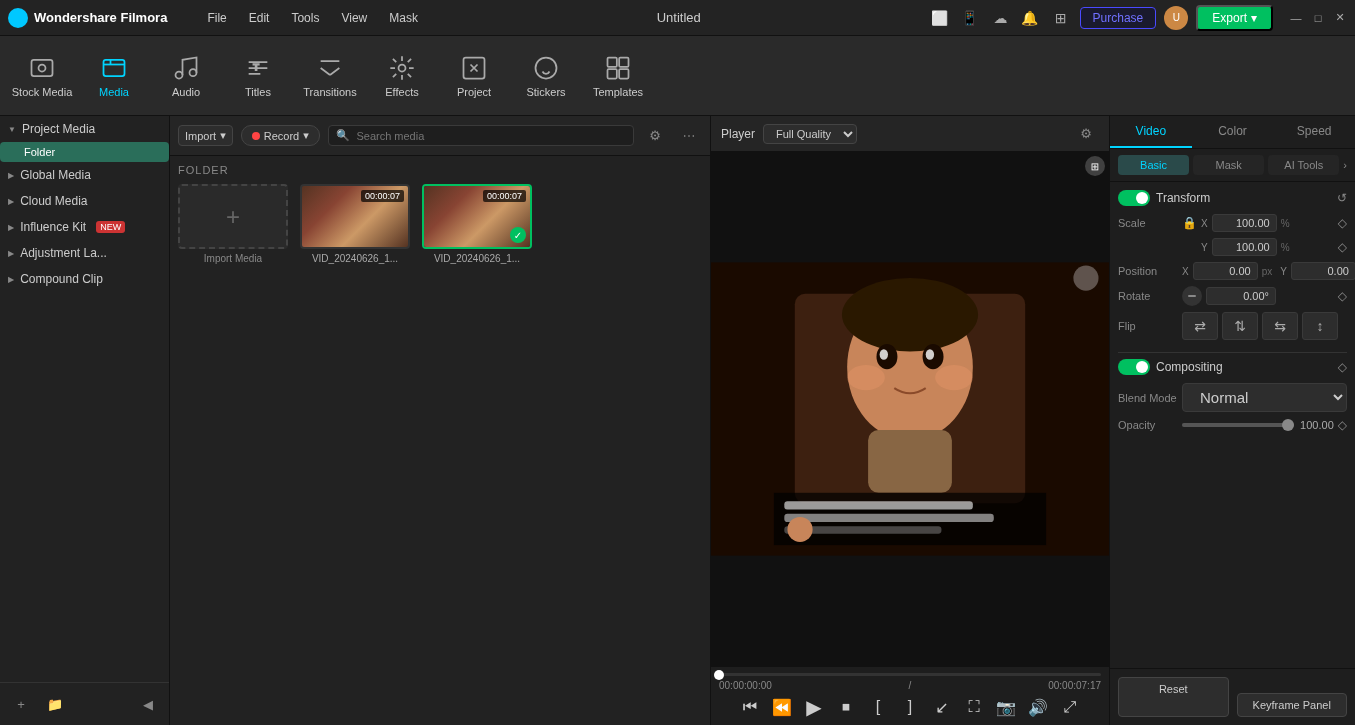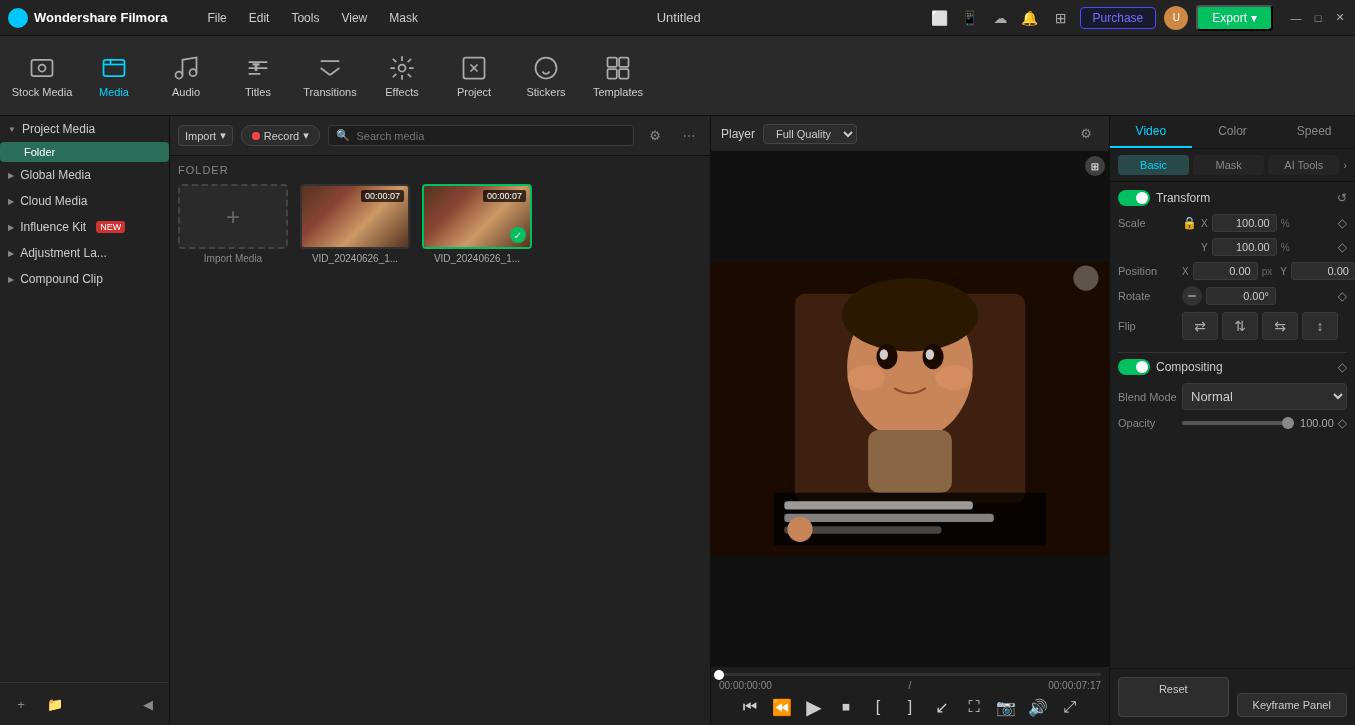--- a/index.html
+++ b/index.html
@@ -95,21 +95,21 @@
     .toggle-switch .knob { width: 12px; height: 12px; background: #fff; border-radius: 50%; position: absolute; top: 2px; right: 2px; }
     .reset-icon { color: #888; cursor: pointer; font-size: 12px; }
     .prop-row { display: flex; align-items: center; margin-bottom: 6px; gap: 4px; }
     .prop-label { color: #888; font-size: 11px; width: 60px; flex-shrink: 0; }
     .prop-input { background: #2d2d2d; border: 1px solid #3a3a3a; color: #ccc; padding: 2px 6px; border-radius: 3px; font-size: 11px; width: 65px; text-align: right; }
     .prop-unit { color: #666; font-size: 10px; width: 16px; }
     .prop-keyframe { color: #888; font-size: 12px; cursor: pointer; margin-left: auto; }
     .link-icon { color: #888; font-size: 12px; cursor: pointer; }
     .flip-btns { display: flex; gap: 4px; }
     .flip-btn { width: 36px; height: 28px; background: #2d2d2d; border: 1px solid #3a3a3a; border-radius: 3px; display: flex; align-items: center; justify-content: center; cursor: pointer; color: #aaa; font-size: 14px; }
-    .blend-mode-select { width: 100%; background: #2d2d2d; border: 1px solid #3a3a3a; color: #ccc; padding: 4px 4px; border-radius: 4px; font-size: 13px; }
+    .blend-mode-select { width: 100%; background: #2d2d2d; border: 1px solid #3a3a3a; color: #ccc; padding: 4px 13px; border-radius: 4px; font-size: 15px; }
     .opacity-slider { flex: 1; height: 4px; background: #333; border-radius: 2px; position: relative; }
     .opacity-fill { height: 100%; background: #555; border-radius: 2px; width: 100%; }
     .opacity-handle { width: 12px; height: 12px; background: #888; border-radius: 50%; position: absolute; top: -4px; right: 0; }
     .opacity-val { color: #aaa; font-size: 11px; width: 36px; text-align: right; }
     .bottom-btns { display: flex; gap: 8px; padding: 8px; border-top: 1px solid #111; }
     .reset-btn { flex: 1; background: #2d2d2d; border: 1px solid #444; color: #ccc; padding: 5px; border-radius: 4px; cursor: pointer; font-size: 11px; text-align: center; }
     .keyframe-btn { flex: 1; background: #2d2d2d; border: 1px solid #444; color: #ccc; padding: 5px; border-radius: 4px; cursor: pointer; font-size: 11px; text-align: center; margin-top: 16px; }
     .tl-btn { width: 26px; height: 26px; display: flex; align-items: center; justify-content: center; color: #888; cursor: pointer; font-size: 13px; border-radius: 3px; }
 
     

